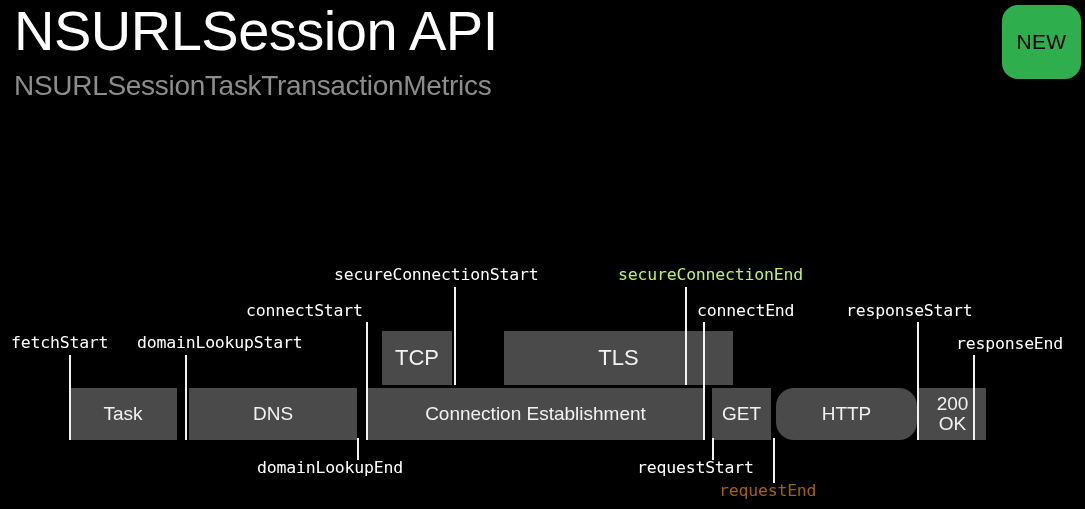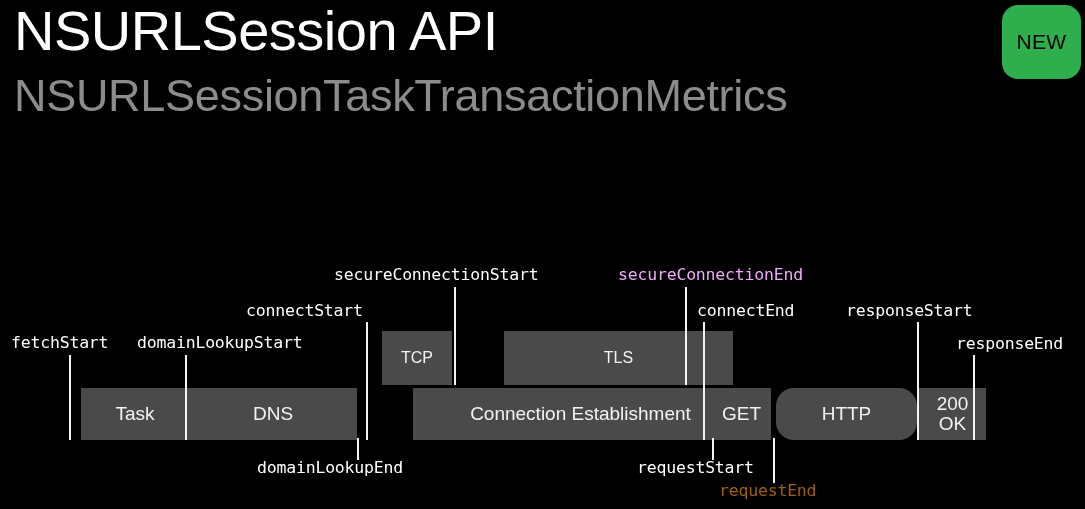--- a/index.html
+++ b/index.html
@@ -31,21 +31,21 @@
     font-weight: 300;
     letter-spacing: -0.5px;
     color: #ffffff;
     white-space: nowrap;
   }
   .subtitle {
     position: absolute;
     left: 14px;
     top: 70px;
     font-family: "Liberation Sans", sans-serif;
-    font-size: 45px;
+    font-size: 28px;
     font-weight: 300;
     letter-spacing: -0.3px;
     color: #8c8c8c;
     white-space: nowrap;
   }
   .new-badge {
     position: absolute;
     left: 1002px;
     top: 5px;
     width: 79px;
@@ -91,55 +91,55 @@
     font-size: 19px;
     font-weight: 400;
     display: flex;
     align-items: center;
     justify-content: center;
     text-align: center;
     line-height: 1.04;
     overflow: hidden;
     box-sizing: border-box;
   }
-  .bar.row-top { font-size: 16px; }
+  .bar.row-top { font-size: 22px; }
 </style>
 </head>
 <body>
 
 <div id="slide">
 
   <div class="title">NSURLSession API</div>
 
   <div class="subtitle">NSURLSessionTaskTransactionMetrics</div>
 
   <div class="new-badge">NEW</div>
 
   <div id="timeline">
       <div class="bar row-top" style="left: 382px; top: 331px; width: 70px; height: 54px; background: rgb(74, 74, 74); color: rgb(242, 242, 242);">TCP</div>
       <div class="bar row-top" style="left: 456px; top: 331px; width: 229px; height: 54px; background: rgb(74, 74, 74); color: rgb(242, 242, 242); margin-left: 48px;">TLS</div>
-      <div class="bar" style="left: 69px; top: 388px; width: 108px; height: 52px; background: rgb(74, 74, 74); color: rgb(242, 242, 242); margin-left: 12px;">Task</div>
+      <div class="bar" style="left: 69px; top: 388px; width: 108px; height: 52px; background: rgb(74, 74, 74); color: rgb(242, 242, 242);">Task</div>
       <div class="bar" style="left: 189px; top: 388px; width: 168px; height: 52px; background: rgb(74, 74, 74); color: rgb(242, 242, 242);">DNS</div>
-      <div class="bar" style="left: 368px; top: 388px; width: 335px; height: 52px; background: rgb(74, 74, 74); color: rgb(242, 242, 242); margin-left: 45px;">Connection Establishment</div>
+      <div class="bar" style="left: 368px; top: 388px; width: 335px; height: 52px; background: rgb(74, 74, 74); color: rgb(242, 242, 242);">Connection Establishment</div>
       <div class="bar" style="left: 712px; top: 388px; width: 59px; height: 52px; background: rgb(74, 74, 74); color: rgb(242, 242, 242);">GET</div>
       <div class="bar" style="left: 776px; top: 388px; width: 141px; height: 52px; background: rgb(74, 74, 74); color: rgb(242, 242, 242); border-radius: 18px;">HTTP</div>
       <div class="bar" style="left: 919px; top: 388px; width: 67px; height: 52px; background: rgb(74, 74, 74); color: rgb(242, 242, 242); flex-direction: column;">
         <div>200</div>
         <div>OK</div>
       </div>
       <div class="tick" style="left: 69px; top: 355px; height: 85px; background: rgb(242, 242, 242);"></div>
       <div class="tlabel" style="left: 11px; top: 333px; color: rgb(255, 255, 255);">fetchStart</div>
       <div class="tick" style="left: 185px; top: 355px; height: 85px; background: rgb(242, 242, 242);"></div>
       <div class="tlabel" style="left: 137px; top: 333px; color: rgb(255, 255, 255);">domainLookupStart</div>
       <div class="tick" style="left: 366px; top: 322px; height: 118px; background: rgb(242, 242, 242);"></div>
       <div class="tlabel" style="left: 246px; top: 301px; color: rgb(255, 255, 255);">connectStart</div>
       <div class="tick" style="left: 454px; top: 287px; height: 98px; background: rgb(242, 242, 242);"></div>
       <div class="tlabel" style="left: 334px; top: 265px; color: rgb(255, 255, 255);">secureConnectionStart</div>
       <div class="tick" style="left: 685px; top: 287px; height: 98px; background: rgb(242, 242, 242);"></div>
-      <div class="tlabel" style="left: 618px; top: 265px; color: #f0abfc; text-align: right;">secureConnectionEnd</div>
+      <div class="tlabel" style="left: 618px; top: 265px; color: #bef264; text-align: right;">secureConnectionEnd</div>
       <div class="tick" style="left: 703px; top: 322px; height: 118px; background: rgb(242, 242, 242);"></div>
       <div class="tlabel" style="left: 697px; top: 301px; color: rgb(255, 255, 255);">connectEnd</div>
       <div class="tick" style="left: 917px; top: 322px; height: 118px; background: rgb(242, 242, 242);"></div>
       <div class="tlabel" style="left: 846px; top: 301px; color: rgb(255, 255, 255);">responseStart</div>
       <div class="tick" style="left: 973px; top: 355px; height: 85px; background: rgb(242, 242, 242);"></div>
       <div class="tlabel" style="left: 956px; top: 334px; color: rgb(255, 255, 255);">responseEnd</div>
       <div class="tick" style="left: 357px; top: 438px; height: 22px; background: rgb(242, 242, 242);"></div>
       <div class="tlabel" style="left: 257px; top: 458px; color: rgb(255, 255, 255);">domainLookupEnd</div>
       <div class="tick" style="left: 712px; top: 438px; height: 22px; background: rgb(242, 242, 242);"></div>
       <div class="tlabel" style="left: 637px; top: 458px; color: rgb(255, 255, 255);">requestStart</div>

